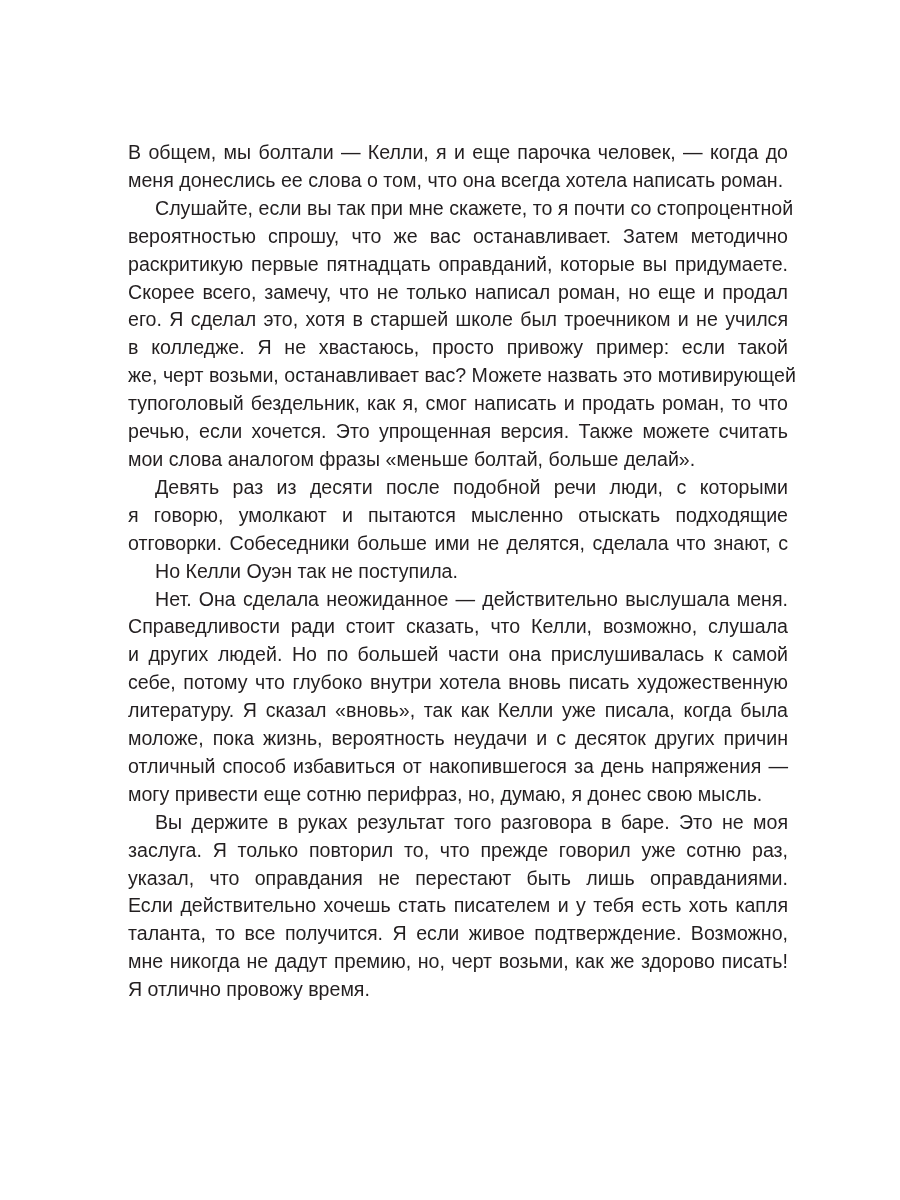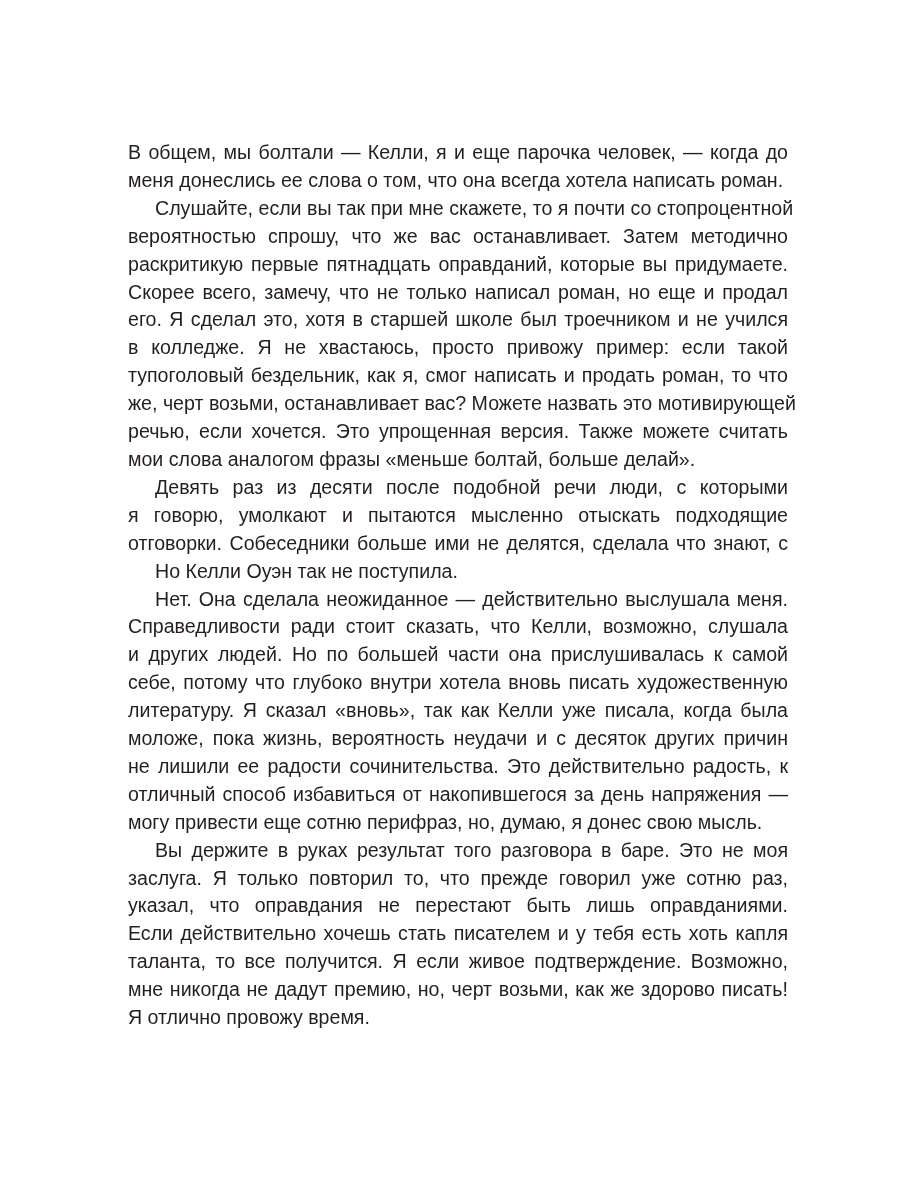--- a/index.html
+++ b/index.html
@@ -51,41 +51,40 @@
     <span class="line">В общем, мы болтали — Келли, я и еще парочка человек, — когда до</span>
     <span class="line last">меня донеслись ее слова о том, что она всегда хотела написать роман.</span>
   </p>
   <p>
     <span class="line first">Слушайте, если вы так при мне скажете, то я почти со стопроцентной</span>
     <span class="line">вероятностью спрошу, что же вас останавливает. Затем методично</span>
     <span class="line">раскритикую первые пятнадцать оправданий, которые вы придумаете.</span>
     <span class="line">Скорее всего, замечу, что не только написал роман, но еще и продал</span>
     <span class="line">его. Я сделал это, хотя в старшей школе был троечником и не учился</span>
     <span class="line">в колледже. Я не хвастаюсь, просто привожу пример: если такой</span>
+    <span class="line">же, черт возьми, останавливает вас? Можете назвать это мотивирующей</span>
     <span class="line">тупоголовый бездельник, как я, смог написать и продать роман, то что</span>
-    <span class="line">же, черт возьми, останавливает вас? Можете назвать это мотивирующей</span>
     <span class="line">речью, если хочется. Это упрощенная версия. Также можете считать</span>
     <span class="line last">мои слова аналогом фразы «меньше болтай, больше делай».</span>
   </p>
   <p>
     <span class="line first">Девять раз из десяти после подобной речи люди, с которыми</span>
     <span class="line">я говорю, умолкают и пытаются мысленно отыскать подходящие</span>
     <span class="line">отговорки. Собеседники больше ими не делятся, сделала что знают, с</span>
   </p>
   <p>
     <span class="line first last">Но Келли Оуэн так не поступила.</span>
   </p>
   <p>
     <span class="line first">Нет. Она сделала неожиданное — действительно выслушала меня.</span>
     <span class="line">Справедливости ради стоит сказать, что Келли, возможно, слушала</span>
     <span class="line">и других людей. Но по большей части она прислушивалась к самой</span>
     <span class="line">себе, потому что глубоко внутри хотела вновь писать художественную</span>
     <span class="line">литературу. Я сказал «вновь», так как Келли уже писала, когда была</span>
     <span class="line">моложе, пока жизнь, вероятность неудачи и с десяток других причин</span>
-    <span class="line">не лишили ее радости сочинительства. Это действительно радость, к</span>
     <span class="line">отличный способ избавиться от накопившегося за день напряжения —</span>
     <span class="line last">могу привести еще сотню перифраз, но, думаю, я донес свою мысль.</span>
   </p>
   <p>
     <span class="line first">Вы держите в руках результат того разговора в баре. Это не моя</span>
     <span class="line">заслуга. Я только повторил то, что прежде говорил уже сотню раз,</span>
     <span class="line">указал, что оправдания не перестают быть лишь оправданиями.</span>
     <span class="line">Если действительно хочешь стать писателем и у тебя есть хоть капля</span>
     <span class="line">таланта, то все получится. Я если живое подтверждение. Возможно,</span>
     <span class="line">мне никогда не дадут премию, но, черт возьми, как же здорово писать!</span>

